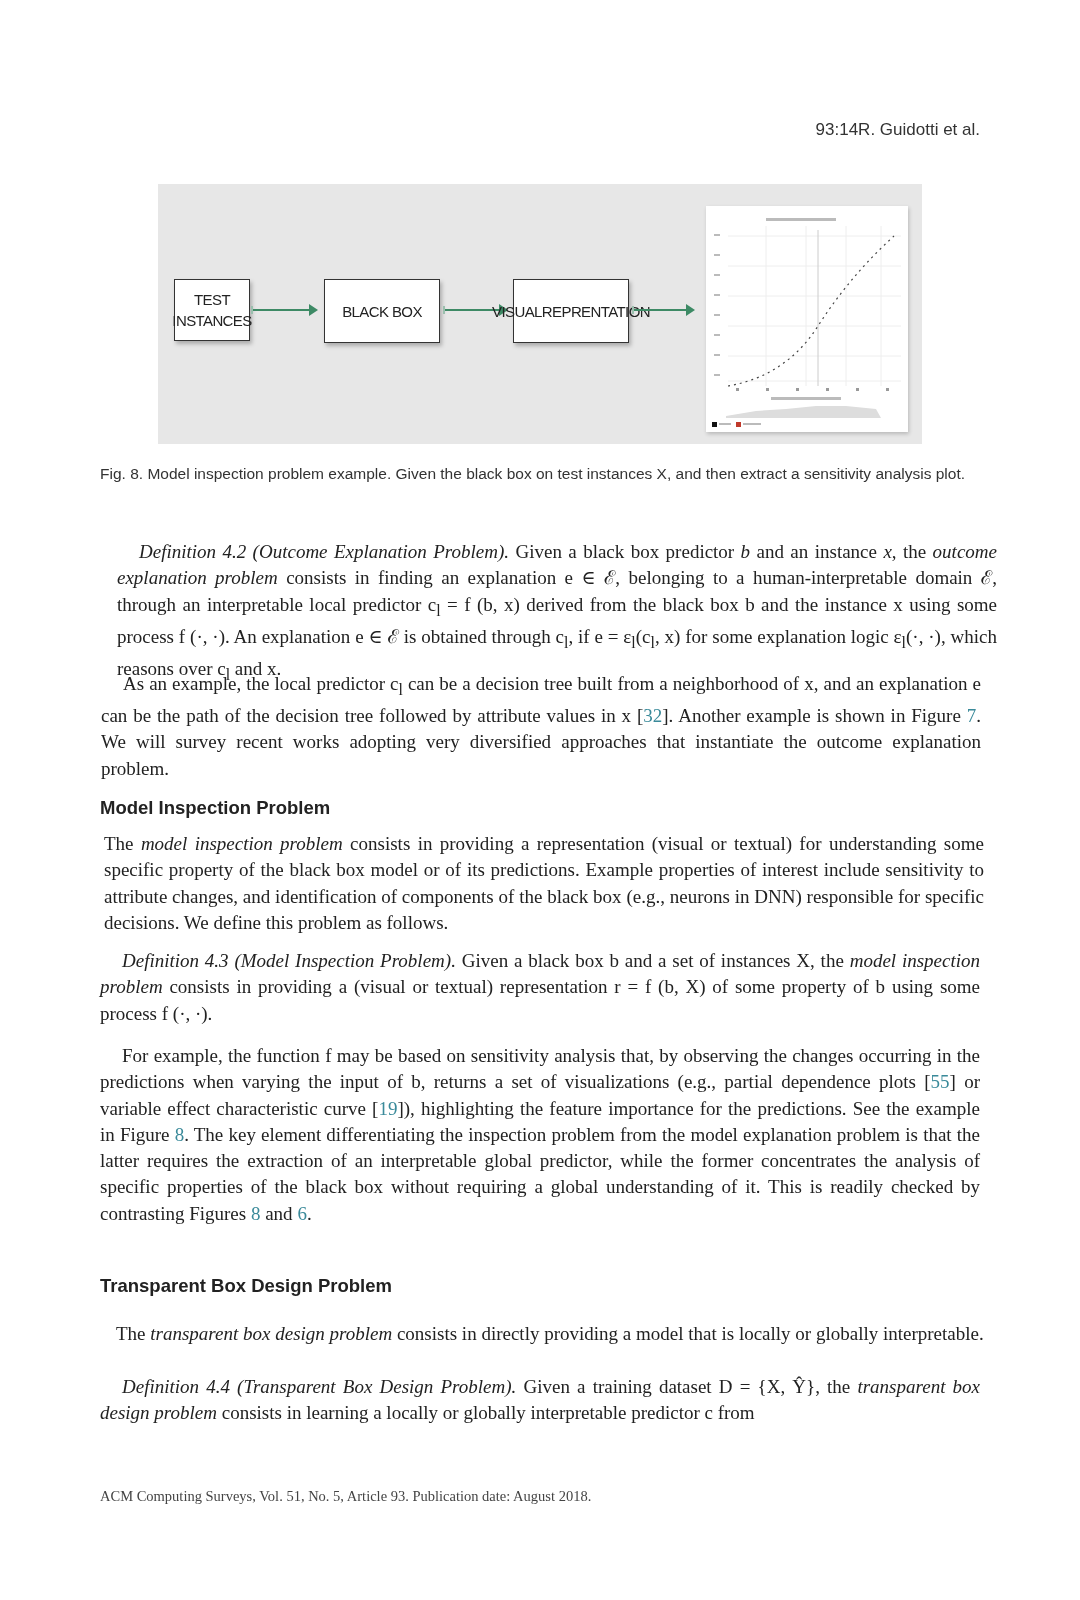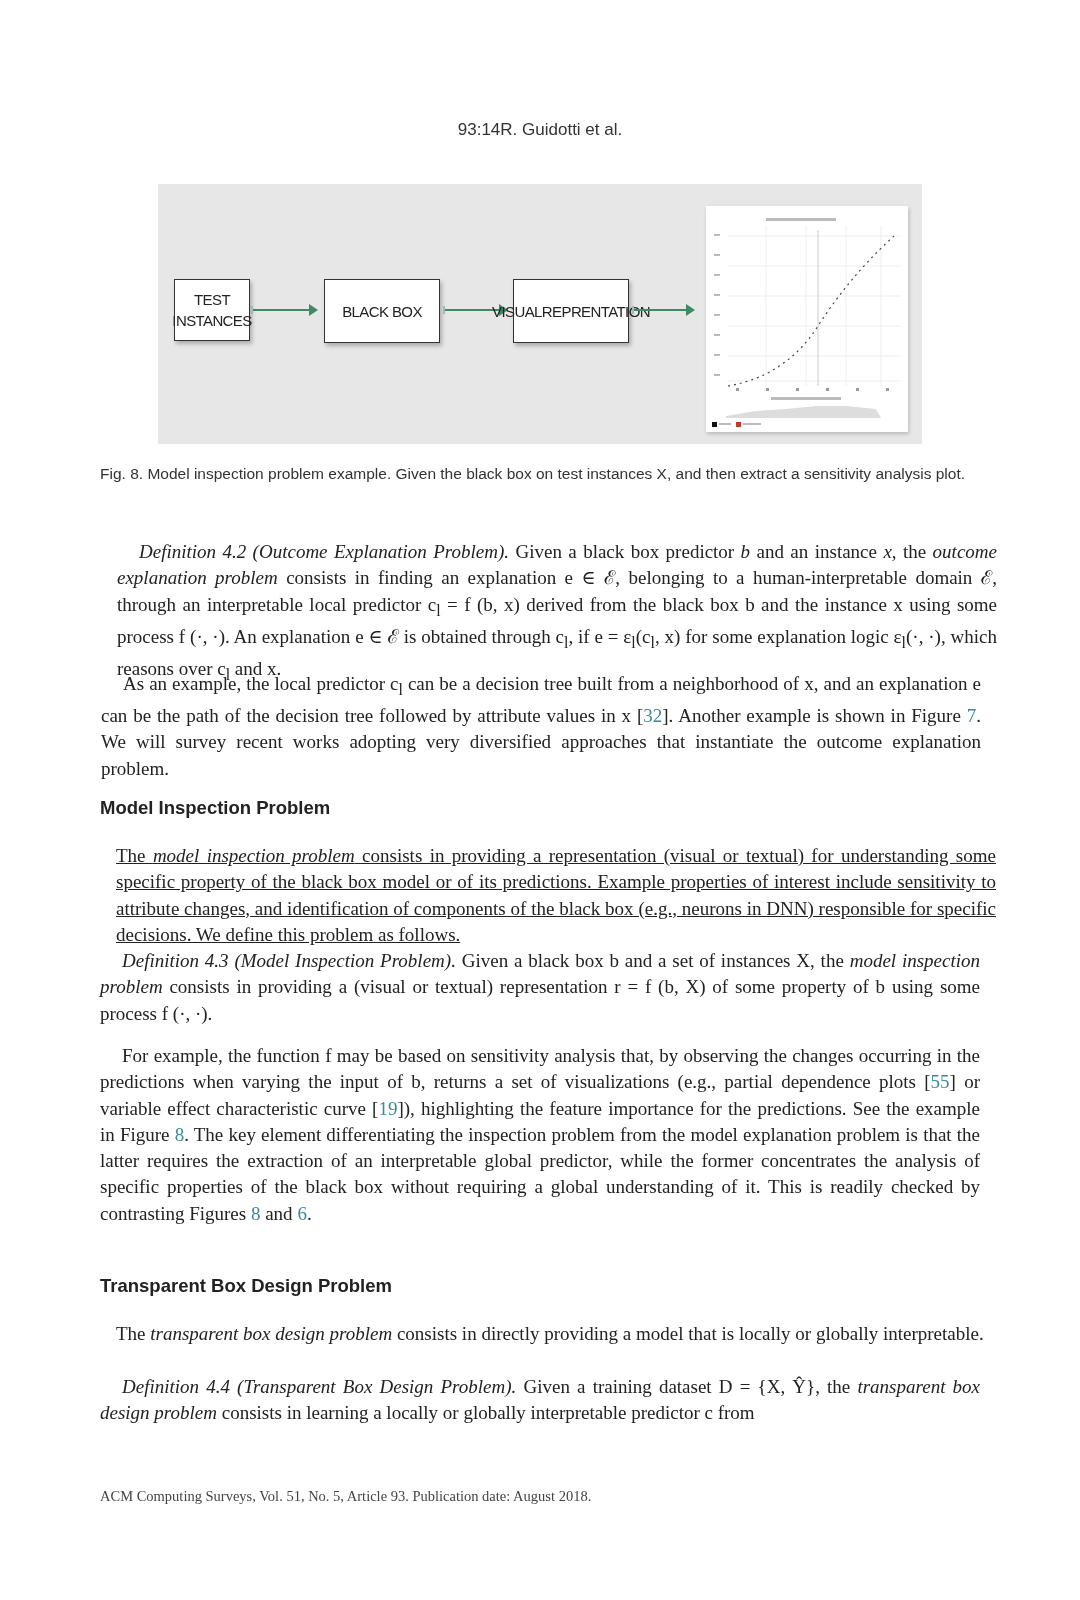--- a/index.html
+++ b/index.html
@@ -2,21 +2,21 @@
 <html><head>
 <meta charset="utf-8">
 <style>
   html, body { margin: 0; padding: 0; background: #ffffff; }
   body {
     width: 1080px; height: 1600px; position: relative; overflow: hidden;
     font-family: "Liberation Serif", "DejaVu Serif", serif; color: #222;
   }
   .running-head {
     position: absolute; top: 120px; left: 100px; right: 100px;
-    display: flex; justify-content: center;
+    display: flex; justify-content: flex-end;
     font-family: "Liberation Sans", "DejaVu Sans", sans-serif; font-size: 17px; color: #333;
   }
   .figure-panel {
     position: absolute; left: 158px; top: 184px; width: 764px; height: 260px;
     background: #e7e7e7;
   }
   .fbox {
     position: absolute; background: #fff; border: 1.5px solid #333;
     box-shadow: 2px 3px 4px rgba(0,0,0,0.25);
     display: flex; align-items: center; justify-content: center; text-align: center;
@@ -135,21 +135,21 @@
 <p class="body-text indent" style="top:522px; margin:17px;">
   <i>Definition 4.2 (Outcome Explanation Problem).</i><span> Given a black box predictor </span><i>b</i><span> and an instance </span><i>x</i><span>, the </span><i>outcome explanation problem</i><span> consists in finding an explanation e ∈ ℰ, belonging to a human-interpretable domain ℰ, through an interpretable local predictor c</span><sub>l</sub><span> = f (b, x) derived from the black box b and the instance x using some process f (·, ·). An explanation e ∈ ℰ is obtained through c</span><sub>l</sub><span>, if e = ε</span><sub>l</sub><span>(c</span><sub>l</sub><span>, x) for some explanation logic ε</span><sub>l</sub><span>(·, ·), which reasons over c</span><sub>l</sub><span> and x.</span>
 </p>
 
 <p class="body-text indent" style="top:670px; margin:1px;">
   <span>As an example, the local predictor c</span><sub>l</sub><span> can be a decision tree built from a neighborhood of x, and an explanation e can be the path of the decision tree followed by attribute values in x [</span><span class="ref">32</span><span>]. Another example is shown in Figure </span><span class="ref">7</span><span>. We will survey recent works adopting very diversified approaches that instantiate the outcome explanation problem.</span>
 </p>
 
 <div class="sec-head" style="top:797px;">Model Inspection Problem</div>
 
-<p class="body-text" style="top:827px; margin:16px;text-decoration:underline;">
+<p class="body-text" style="top:827px; margin:4px;">
   <span>The </span><i>model inspection problem</i><span> consists in providing a representation (visual or textual) for understanding some specific property of the black box model or of its predictions. Example properties of interest include sensitivity to attribute changes, and identification of components of the black box (e.g., neurons in DNN) responsible for specific decisions. We define this problem as follows.</span>
 </p>
 
 <p class="body-text indent" style="top:948px; margin:0;">
   <i>Definition 4.3 (Model Inspection Problem).</i><span> Given a black box b and a set of instances X, the </span><i>model inspection problem</i><span> consists in providing a (visual or textual) representation r = f (b, X) of some property of b using some process f (·, ·).</span>
 </p>
 
 <p class="body-text indent" style="top:1043px; margin:0;">
   <span>For example, the function f may be based on sensitivity analysis that, by observing the changes occurring in the predictions when varying the input of b, returns a set of visualizations (e.g., partial dependence plots [</span><span class="ref">55</span><span>] or variable effect characteristic curve [</span><span class="ref">19</span><span>]), highlighting the feature importance for the predictions. See the example in Figure </span><span class="ref">8</span><span>. The key element differentiating the inspection problem from the model explanation problem is that the latter requires the extraction of an interpretable global predictor, while the former concentrates the analysis of specific properties of the black box without requiring a global understanding of it. This is readily checked by contrasting Figures </span><span class="ref">8</span><span> and </span><span class="ref">6</span><span>.</span>
 </p>

